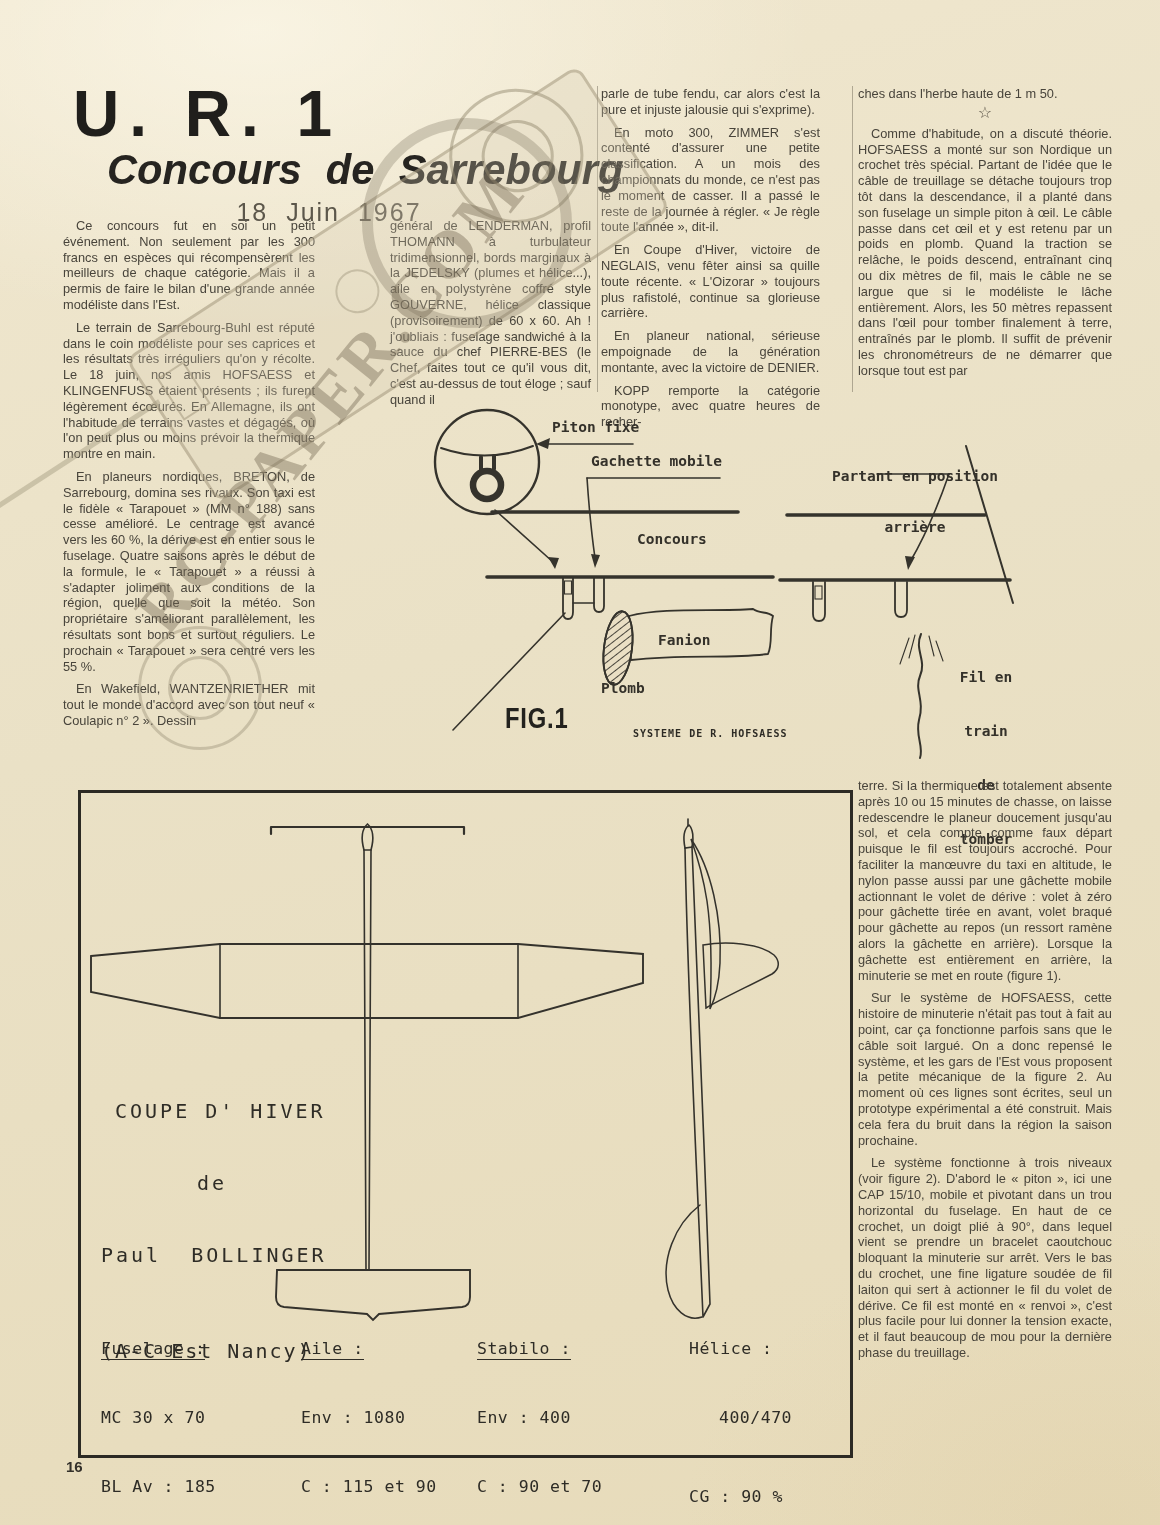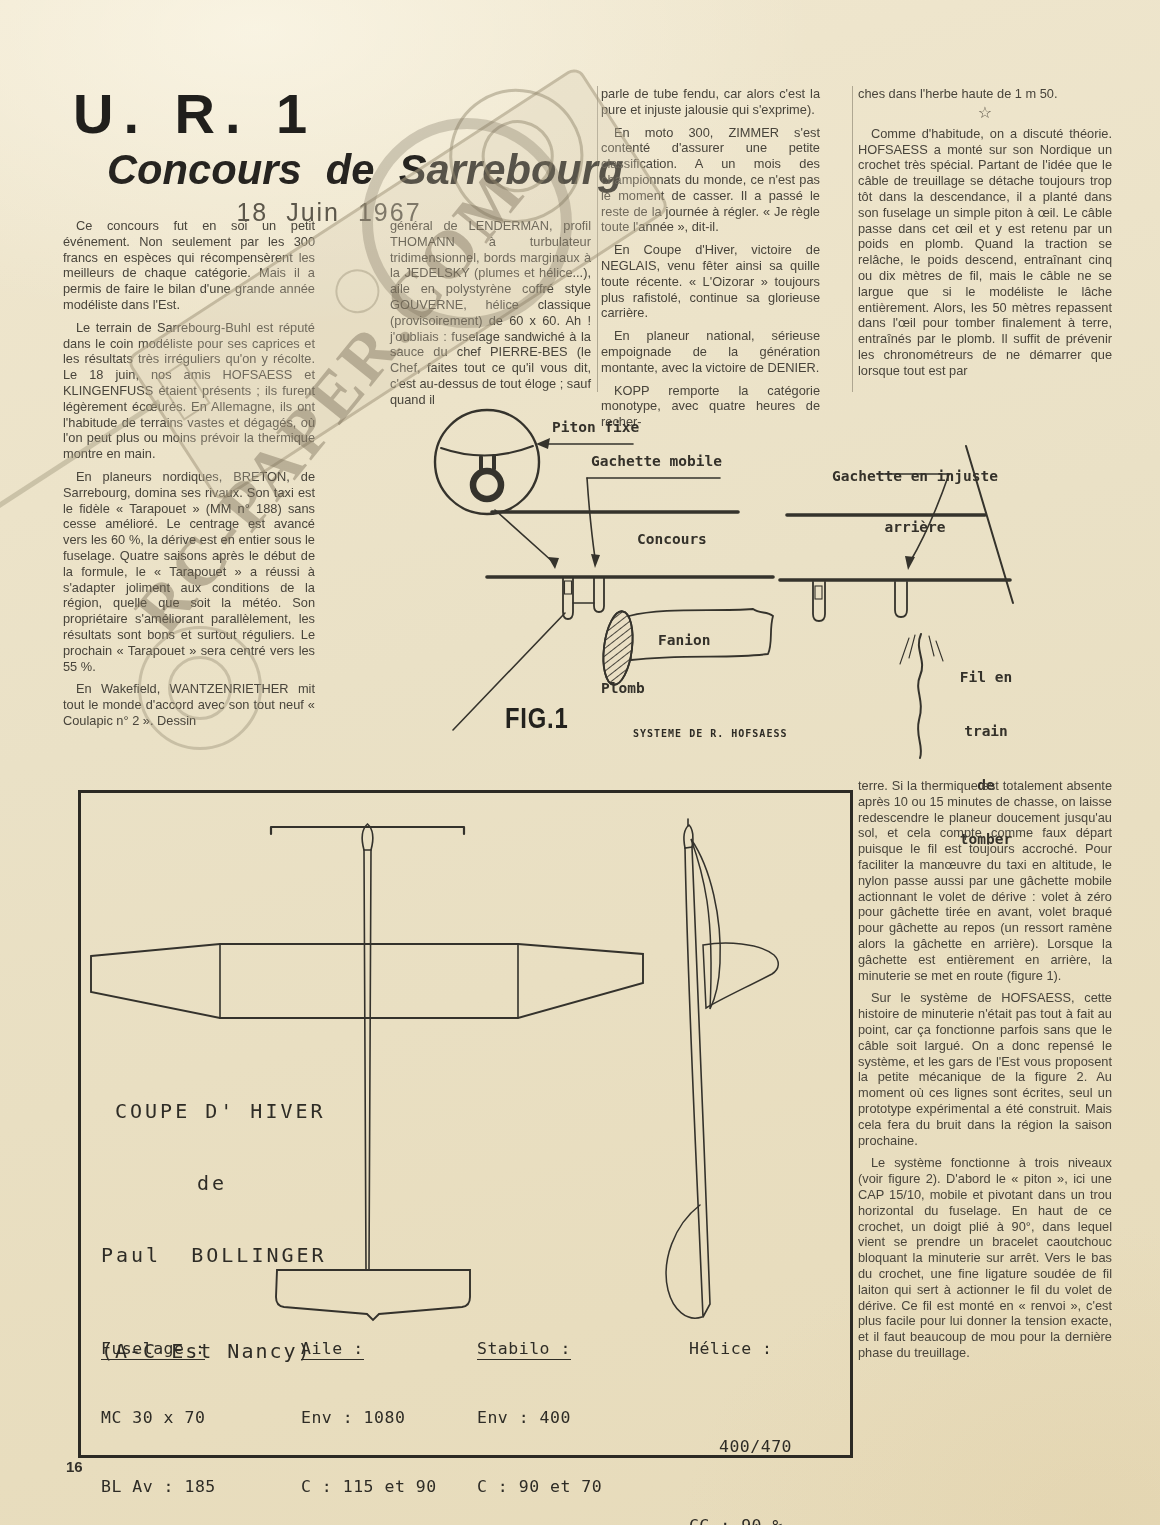--- a/index.html
+++ b/index.html
@@ -11,21 +11,21 @@
       radial-gradient(ellipse 900px 480px at 22% 2%, rgba(255,252,240,.6), rgba(255,252,240,0) 62%),
       radial-gradient(ellipse 700px 500px at 95% 100%, rgba(222,203,160,.35), rgba(222,203,160,0) 60%),
       linear-gradient(165deg,#f0e7cf 0%, #eae1c6 42%, #e7dbba 100%);
     font-family:"Liberation Sans",sans-serif;
     color:#46423a;
   }
   
   .hdr{position:absolute;left:63px;top:84px;width:532px;}
   .hdr-title{
     margin-left:10px;
-    font-size:56px;font-weight:bold;letter-spacing:10px;
+    font-size:64px;font-weight:bold;letter-spacing:10px;
     color:#201f1c; line-height:60px;
   }
   .hdr-sub{
     margin-left:44px;margin-top:2px;
     font-size:43px;font-weight:bold;font-style:italic;
     word-spacing:13px;letter-spacing:0px;
     color:#262420;line-height:46px;white-space:nowrap;
     transform:scaleX(.97);transform-origin:left;
   }
   .hdr-date{
@@ -68,21 +68,21 @@
   }
   .coupe .l1{padding-left:14px;}
   .coupe .l2{padding-left:96px;}
   .coupe .l4{margin-top:24px;letter-spacing:2px;}
   .spec{
     position:absolute;top:498px;
     font-family:"DejaVu Sans Mono",monospace;font-size:16.5px;line-height:23px;
     color:#2e2c26;white-space:pre;letter-spacing:.5px;
   }
   .spec .hd span{border-bottom:1.7px solid #2e2c26;padding-bottom:1px;}
-  .spec .ind{padding-left:30px;margin-top:29px;}
+  .spec .ind{padding-left:30px;}
   .spec .gap{margin-top:10px;}
   
   .pagenum{position:absolute;left:66px;top:1458px;font-size:15px;font-weight:bold;color:#33302a;}
   
   .wm{position:absolute;inset:0;pointer-events:none;z-index:6;}
   .wm-tx{position:absolute;left:128px;top:198px;width:540px;height:172px;transform:rotate(-33deg);}
   .wm-body{position:absolute;inset:0;border:3px solid rgba(150,140,114,.45);border-radius:12px;background:rgba(214,205,180,.28);}
   .wm-dial{position:absolute;right:34px;top:-24px;width:128px;height:128px;border:3px solid rgba(150,140,114,.5);border-radius:50%;}
   .wm-dial-in{position:absolute;right:64px;top:8px;width:66px;height:66px;border:3px solid rgba(150,140,114,.5);border-radius:50%;}
   .wm-knob{position:absolute;left:16px;top:34px;width:28px;height:46px;border:2px solid rgba(150,140,114,.45);}
@@ -192,21 +192,21 @@
       </g>
     </svg>
     <div class="mlabel" style="left:137px;top:21px;">Piton fixe</div>
     <div class="mlabel" style="left:176px;top:55px;">Gachette mobile</div>
     <div class="mlabel" style="left:222px;top:133px;">Concours</div>
     <div class="mlabel" style="left:243px;top:234px;">Fanion</div>
     <div class="mlabel" style="left:186px;top:282px;">Plomb</div>
     <div class="fig-caption" style="left:90px;top:304px;">FIG.1</div>
     <div class="fig-title" style="left:218px;top:330px;">SYSTEME DE R. HOFSAESS</div>
     <div class="mlabel center-lbl" style="left:410px;top:36px;width:180px;">
-      <div>Gachette en injuste</div>
+      <div>Partant en position</div>
       <div>arrière</div>
     </div>
     <div class="mlabel" style="left:528px;top:234px;width:86px;line-height:18px;text-align:center;">
       <div>Fil en</div>
       <div>train</div>
       <div>de</div>
       <div>tomber</div>
     </div>
   </div>
 

